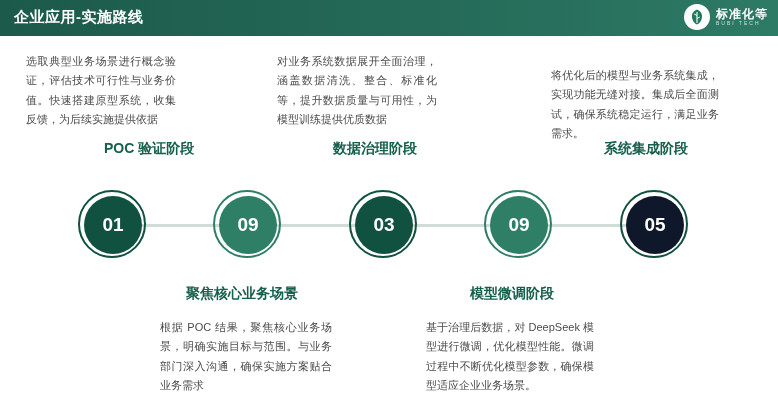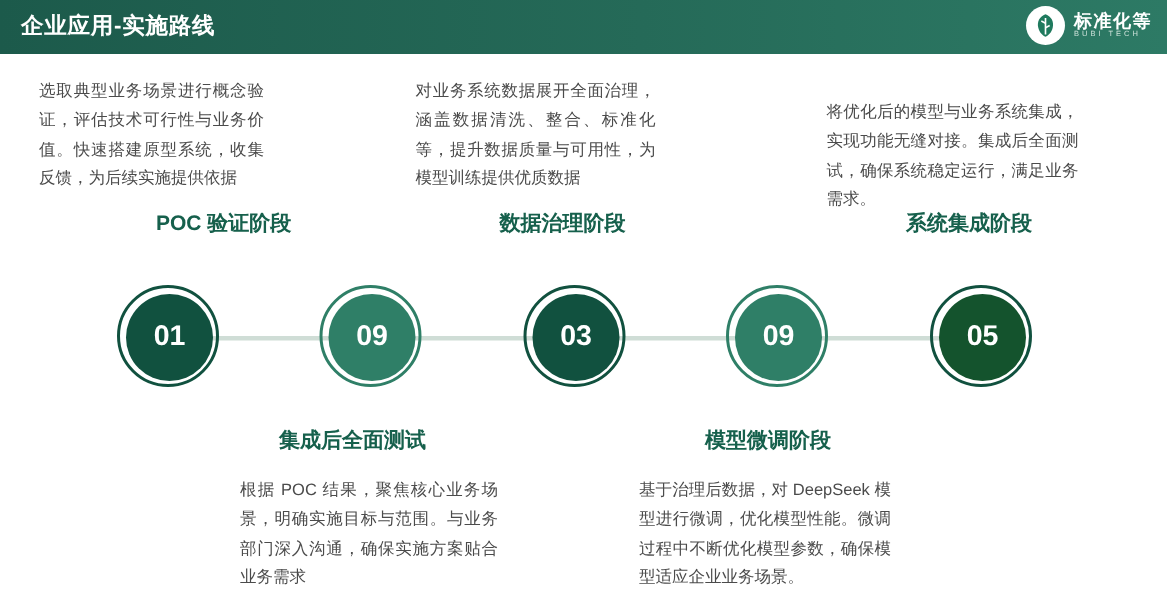--- a/index.html
+++ b/index.html
@@ -109,21 +109,21 @@
     border-radius: 50%;
     border: 2px solid #2f7a64;
     box-sizing: border-box;
   }
   .node span { position: relative; z-index: 2; text-align: right; }
 
   .n1 { left: 84px;  background: #11513f; }
   .n2 { left: 219px; background: #2f7f67; }
   .n3 { left: 355px; background: #11513f; }
   .n4 { left: 490px; background: #2f7f67; }
-  .n5 { left: 626px; background: #14532d; }
+  .n5 { left: 626px; background: #0f172a; }
 
   .n1 .ring { border-color: #11513f; }
   .n2 .ring { border-color: #2f7f67; }
   .n3 .ring { border-color: #11513f; }
   .n4 .ring { border-color: #2f7f67; }
   .n5 .ring { border-color: #11513f; }
 
   
   .stage-title {
     position: absolute;
@@ -176,21 +176,21 @@
     </div>
   </div>
 
   <div class="desc d1">选取典型业务场景进行概念验证，评估技术可行性与业务价值。快速搭建原型系统，收集反馈，为后续实施提供依据</div>
   <div class="desc d2">对业务系统数据展开全面治理，涵盖数据清洗、整合、标准化等，提升数据质量与可用性，为模型训练提供优质数据</div>
   <div class="desc d3">将优化后的模型与业务系统集成，实现功能无缝对接。集成后全面测试，确保系统稳定运行，满足业务需求。</div>
   <div class="desc d4">根据 POC 结果，聚焦核心业务场景，明确实施目标与范围。与业务部门深入沟通，确保实施方案贴合业务需求</div>
   <div class="desc d5">基于治理后数据，对 DeepSeek 模型进行微调，优化模型性能。微调过程中不断优化模型参数，确保模型适应企业业务场景。</div>
 
   <div class="stage-title st1">POC 验证阶段</div>
-  <div class="stage-title st2">集成后全面测试</div>
+  <div class="stage-title st2">聚焦核心业务场景</div>
   <div class="stage-title st3">数据治理阶段</div>
   <div class="stage-title st4">模型微调阶段</div>
   <div class="stage-title st5">系统集成阶段</div>
 
   <div class="track"></div>
 
   <div class="node n1">
     <div class="ring"></div>
     <span>01</span>
   </div>

